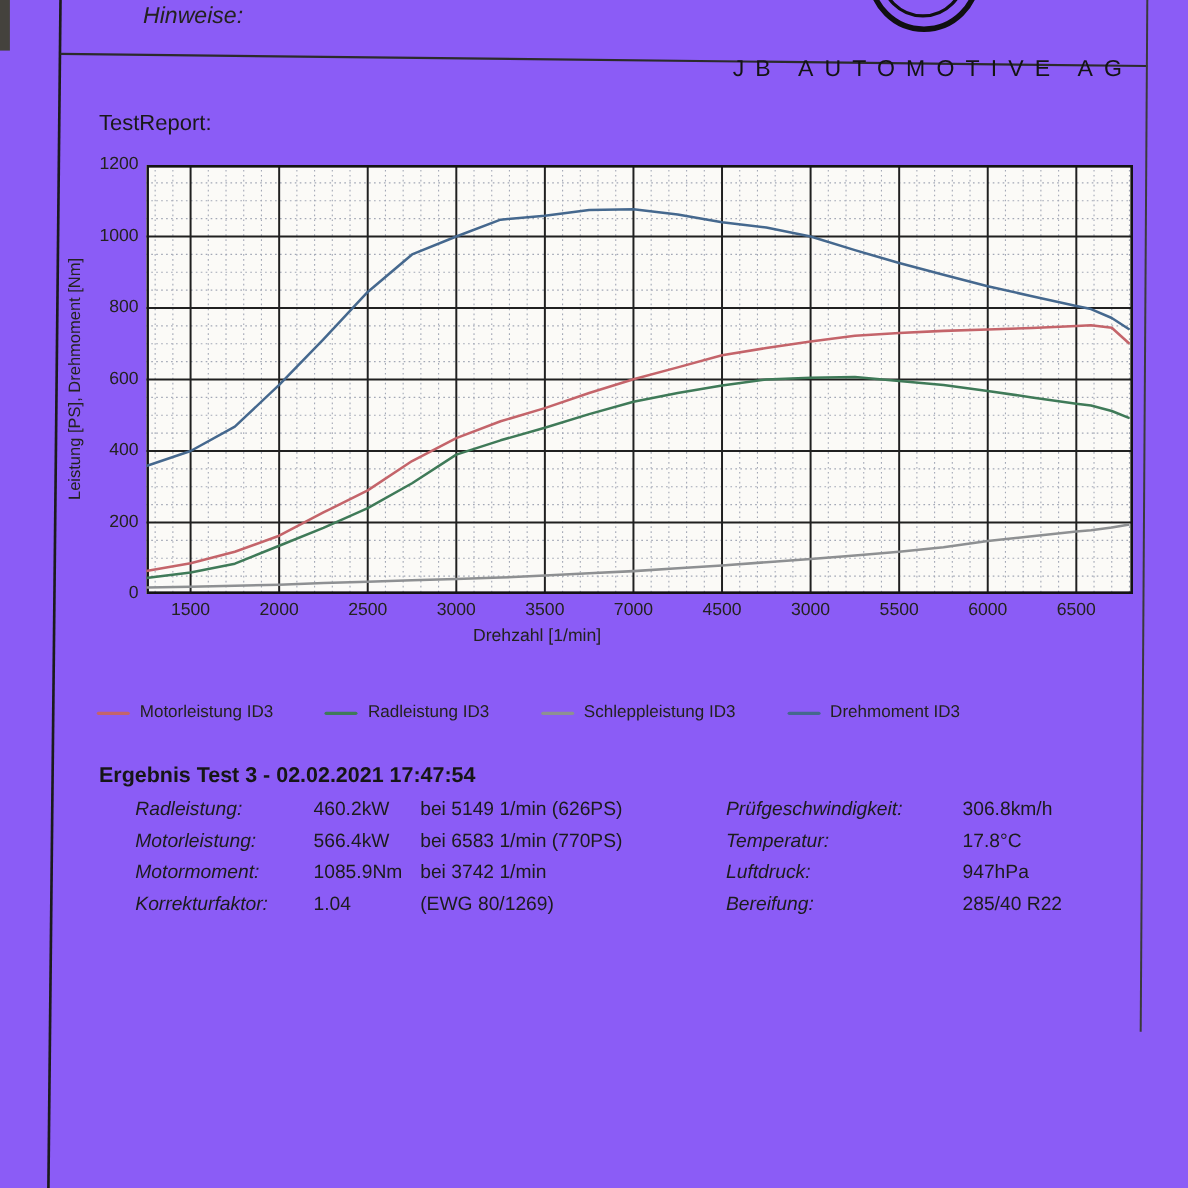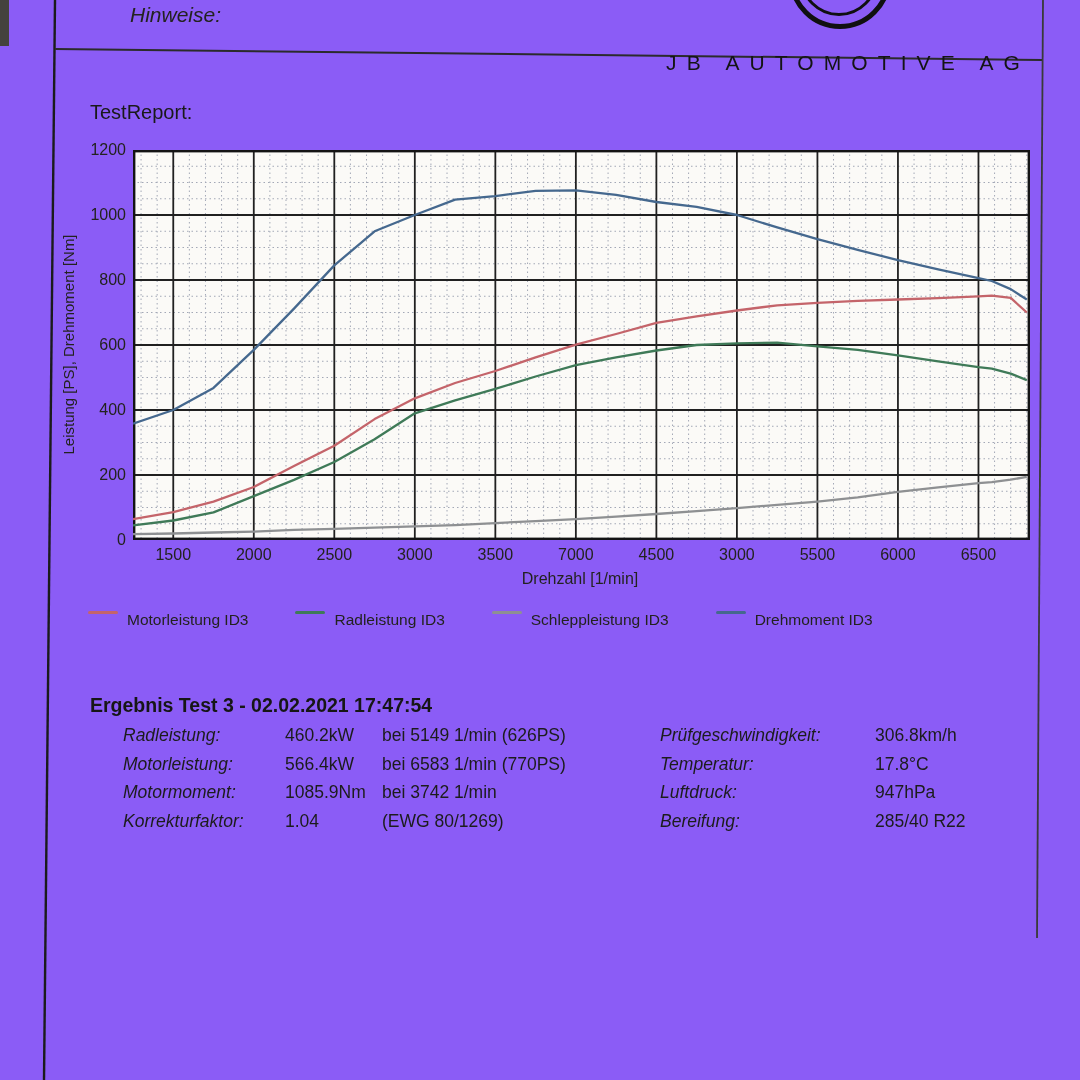--- a/index.html
+++ b/index.html
@@ -28,24 +28,24 @@
 
   #plot{position:absolute;left:133px;top:150px;width:897px;height:390px;background:#fbfaf7;}
 
   .ytick{position:absolute;width:68px;text-align:right;font-size:16px;color:#23221f;}
   .xtick{position:absolute;width:60px;text-align:center;font-size:16px;color:#23221f;}
   .ylab{
     position:absolute;left:-62px;top:336px;width:260px;text-align:center;
     transform:rotate(-90deg);transform-origin:center;
     font-size:15px;color:#23221f;
   }
-  .xlab{position:absolute;left:430px;top:570px;width:300px;text-align:center;font-size:16px;color:#23221f;}
+  .xlab{position:absolute;left:430px;top:570px;width:300px;text-align:left;font-size:16px;color:#23221f;}
 
   #legend{position:absolute;left:88px;top:611px;display:flex;align-items:center;column-gap:47px;}
-  .leg-item{display:flex;}
+  .leg-item{display:flex;align-items:center;margin-top:28px;}
   .leg-swatch{width:30px;height:3px;border-radius:2px;margin-right:9px;}
   .leg-label{font-size:15.5px;color:#23221f;}
 
   .res-heading{position:absolute;left:90px;top:694px;font-size:19.5px;font-weight:700;color:#161616;}
   .res-row{position:absolute;display:flex;font-size:17.5px;white-space:nowrap;color:#1c1c1c;}
   .res-label{font-style:italic;}
   .res-row.left .res-label{width:162px;}
   .res-row.right .res-label{width:215px;}
   .res-value{display:inline-block;min-width:97px;}
   .res-row.right .res-value{min-width:0;}

